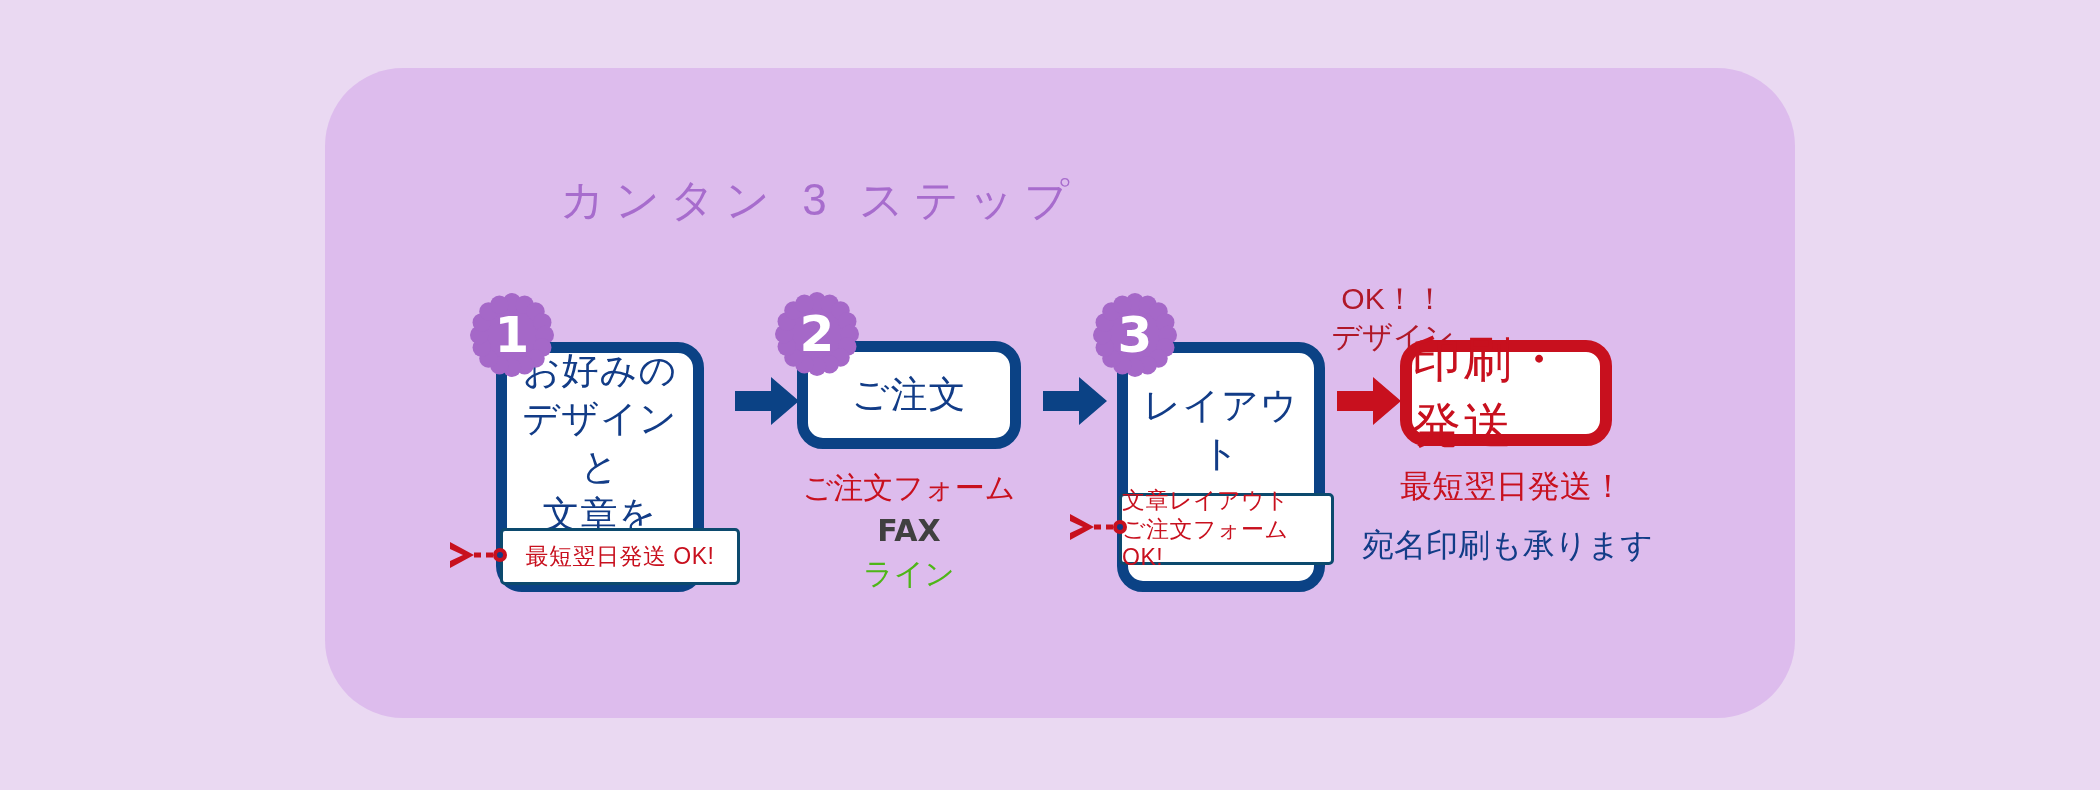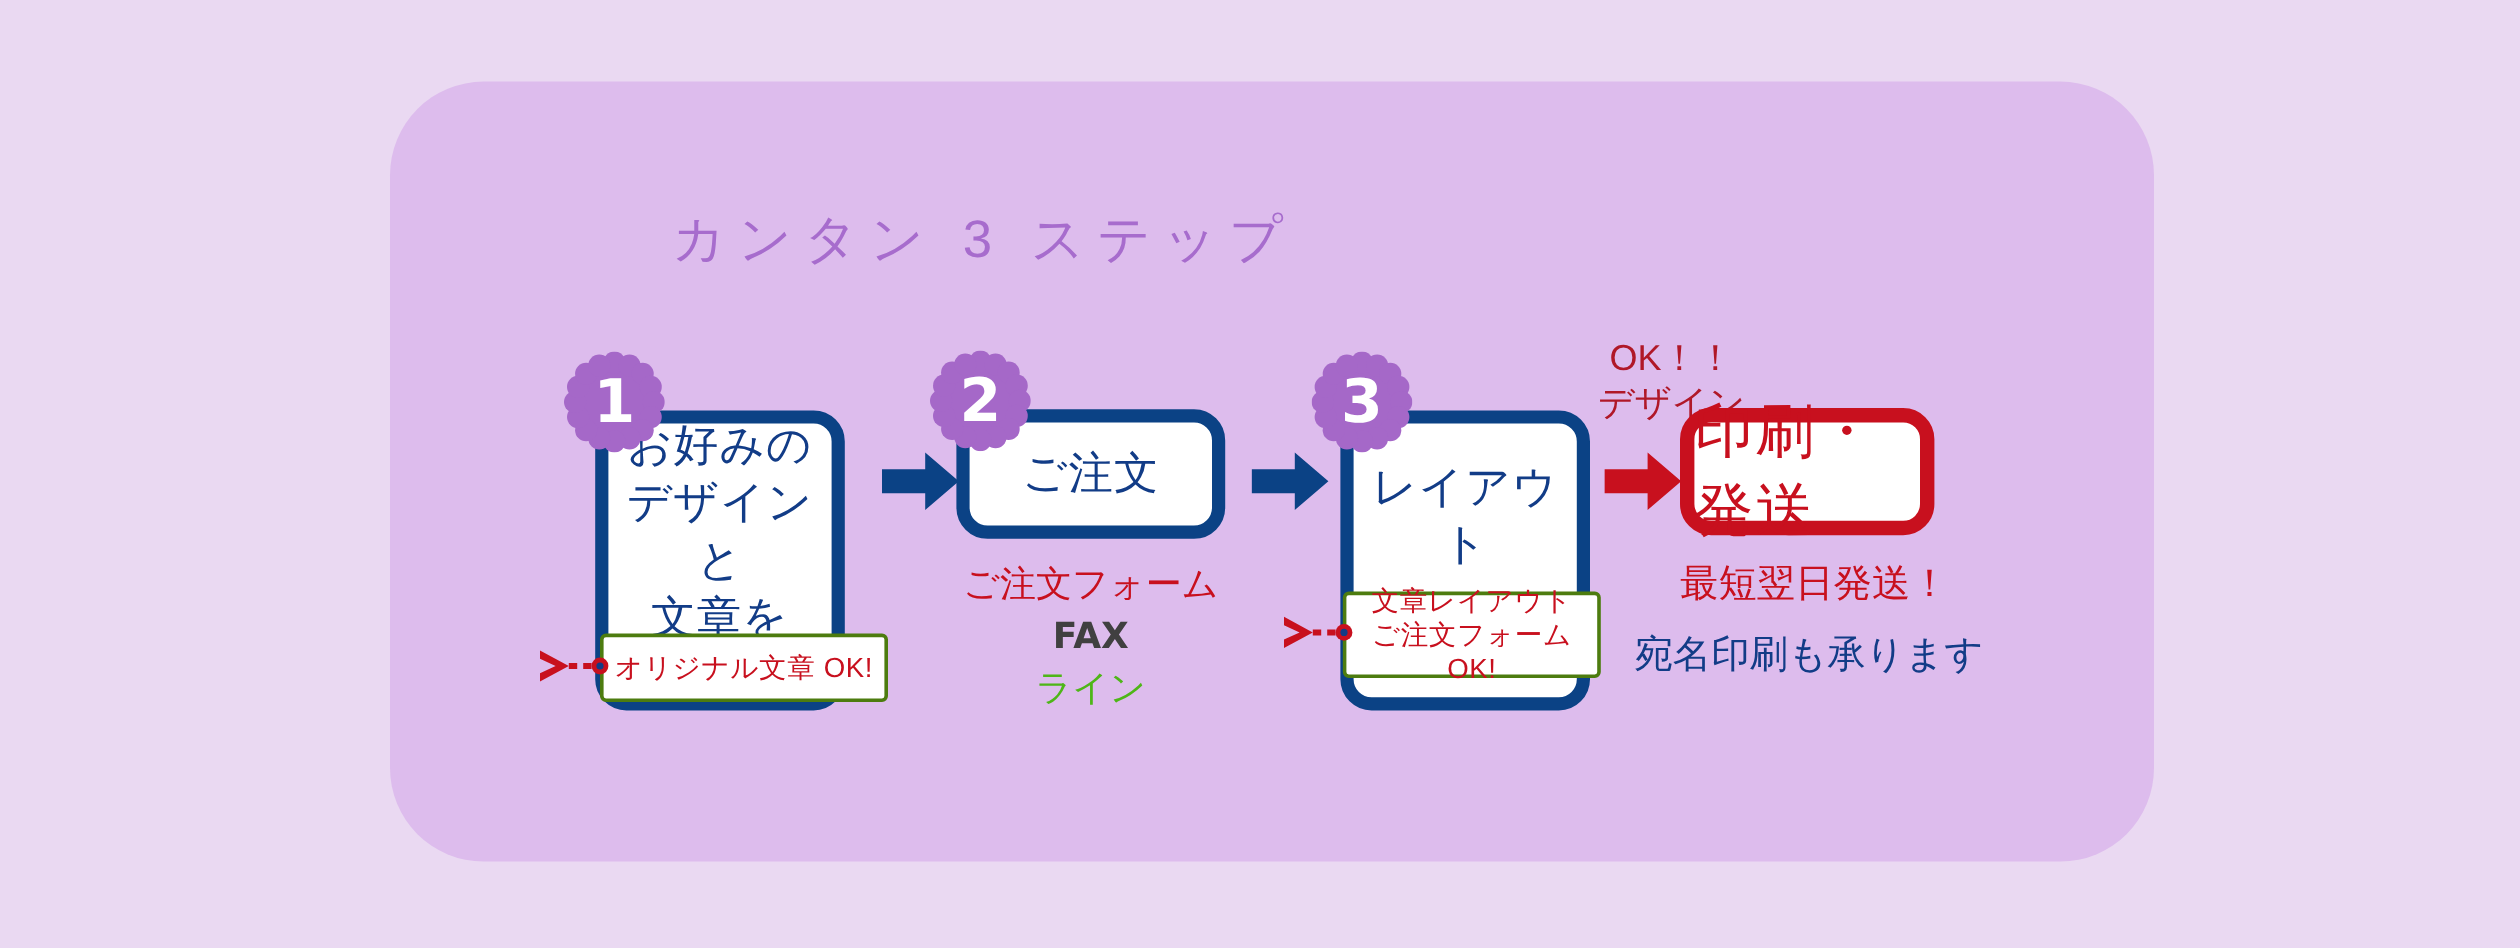--- a/index.html
+++ b/index.html
@@ -105,28 +105,27 @@
     letter-spacing: 2px;
   }
   
   .arrow {
     position: absolute;
   }
   
   .callout {
     position: absolute;
     background: #ffffff;
-    border: 3px solid #4d7c0f;
+    border: 3px solid #0c4a6e;
     border-radius: 5px;
     box-sizing: border-box;
     color: #c8101e;
     display: flex;
     align-items: center;
     justify-content: center;
-    text-align: center;
   }
   .callout .ctxt {
     font-size: 23px;
     line-height: 1.25;
     letter-spacing: 0.5px;
   }
   .marker {
     position: absolute;
   }
   
@@ -191,21 +190,21 @@
           <circle cx="14" cy="35" r="11"></circle>
         <circle cx="22" cy="22" r="11"></circle>
           <circle cx="35" cy="14" r="11"></circle>
       </g>
     </svg>
     <div class="num">1</div>
   </div>
 
   <div class="callout" id="callout-1" style="left:500px; top:528px; width:240px; height:57px;">
     <div class="ctxt">
-      <div>オリジナル文章 OK!</div>
+      <div>最短翌日発送 OK!</div>
     </div>
   </div>
   <svg class="marker" style="left:448px; top:538px; width:62px; height:38px;" viewBox="0 0 62 38">
     <path d="M2 4 L26 17 L2 30 L2 23 L15 17 L2 11 Z" fill="#c8101e"></path>
     <line x1="26" y1="17" x2="48" y2="17" stroke="#c8101e" stroke-width="5" stroke-dasharray="7 5"></line>
     <circle cx="52" cy="17" r="7" fill="#c8101e"></circle>
     <circle cx="52" cy="17" r="3" fill="#123c87"></circle>
   </svg>
 
   <svg class="arrow" style="left:735px; top:375px; width:65px; height:52px;" viewBox="0 0 65 52">

